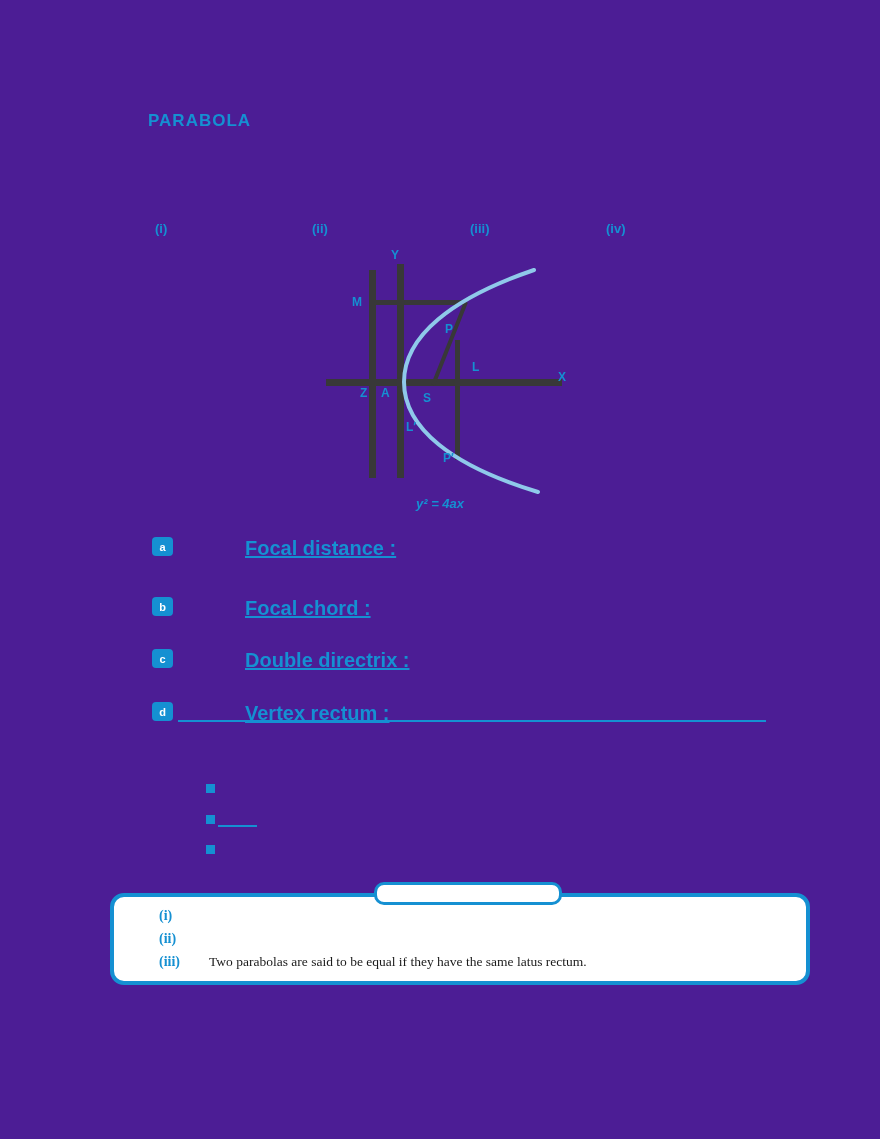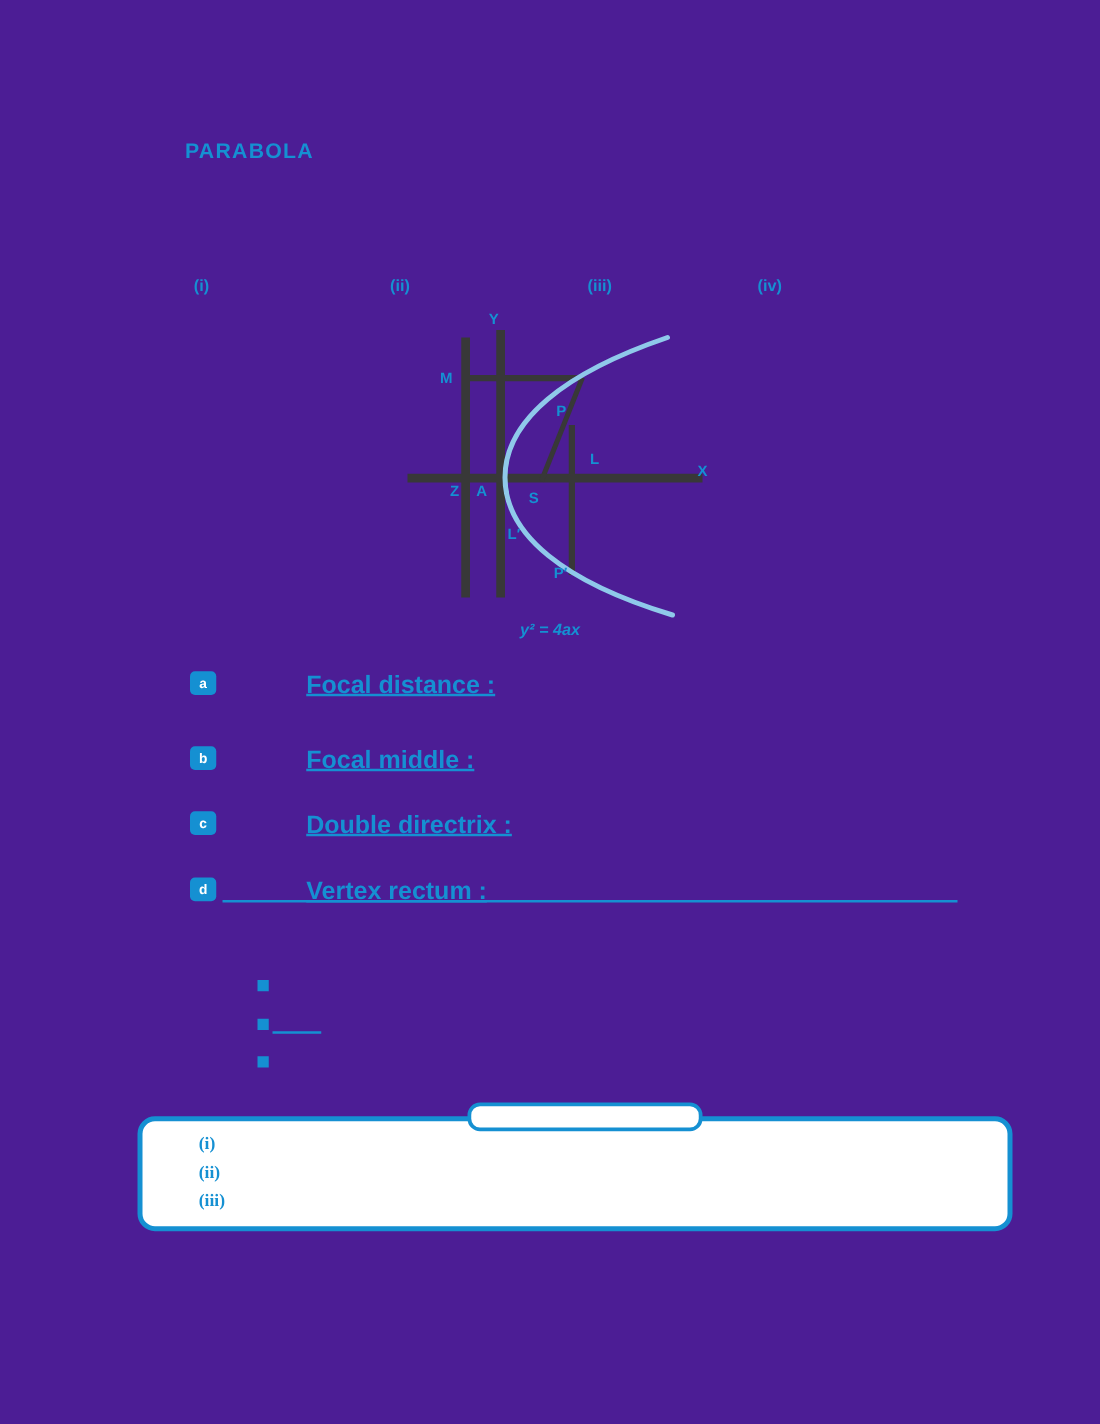--- a/index.html
+++ b/index.html
@@ -93,21 +93,21 @@
   <div class="fig-label" style="left:558px;top:371px">X</div>
   <div class="fig-label" style="left:406px;top:421px">L′</div>
   <div class="fig-label" style="left:443px;top:452px">P′</div>
 
   <div class="fig-caption">y² = 4ax</div>
 
   <div class="sec-bullet" style="top:537px">a</div>
   <div class="sec-label" style="top:537px">Focal distance :</div>
 
   <div class="sec-bullet" style="top:597px">b</div>
-  <div class="sec-label" style="top:597px">Focal middle :</div>
+  <div class="sec-label" style="top:597px">Focal chord :</div>
 
   <div class="sec-bullet" style="top:649px">c</div>
   <div class="sec-label" style="top:649px">Double directrix :</div>
 
   <div class="sec-bullet" style="top:702px">d</div>
   <div class="sec-label" style="top:702px">Vertex rectum :</div>
 
   <div class="blue-rule" style="left:178px;top:720px;width:588px;height:2px"></div>
 
   <div class="dot-bullet" style="top:784px"></div>
@@ -118,16 +118,17 @@
   <div class="note-tab"></div>
   <div class="note-box">
     <div class="note-row" style="top:11px">
       <span class="note-label">(i)</span>
     </div>
     <div class="note-row" style="top:34px">
       <span class="note-label">(ii)</span>
     </div>
     <div class="note-row" style="top:57px">
       <span class="note-label">(iii)</span>
+      <span class="note-text">Two parabolas are said to be equal if they have the same latus rectum.</span>
     </div>
   </div>
 
 </div>
 
 </body></html>

